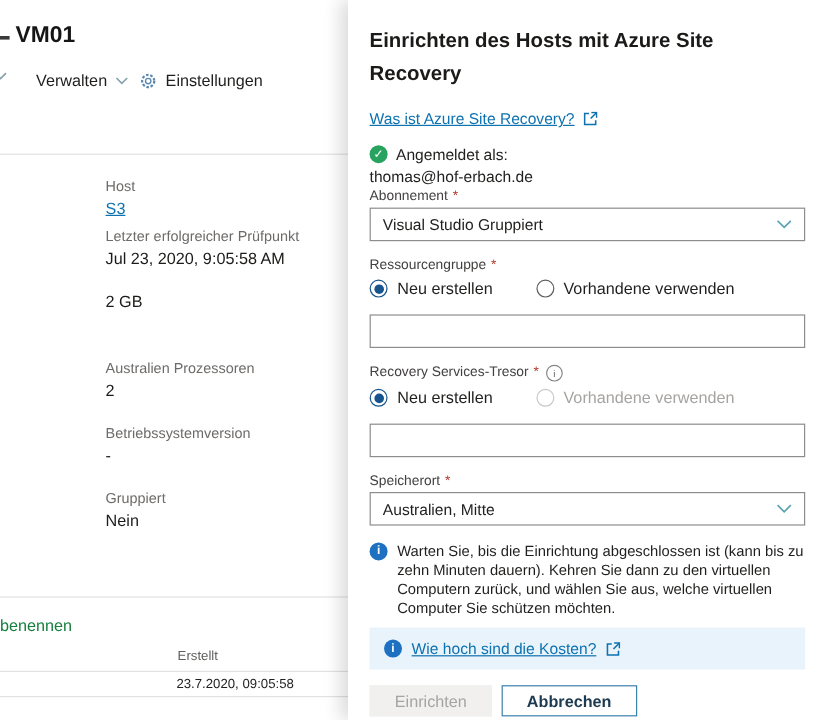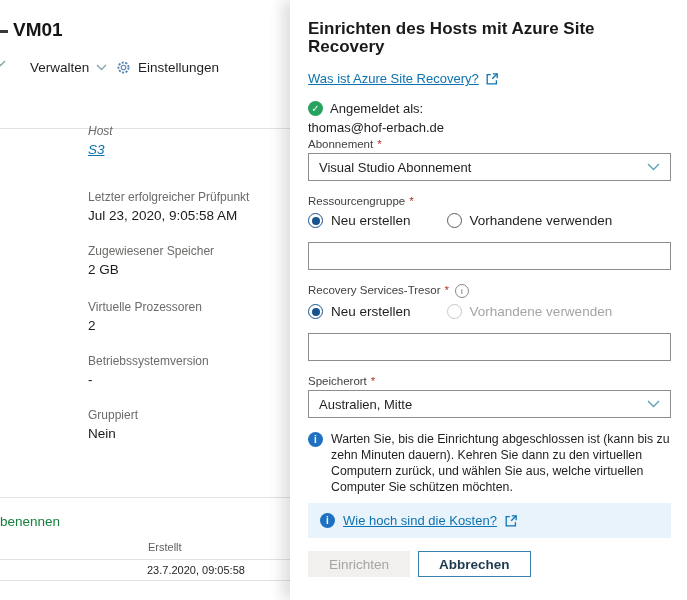--- a/index.html
+++ b/index.html
@@ -20,21 +20,21 @@
   .link{color:#0d72b0;text-decoration:underline;cursor:pointer;}
   .footer-item{position:absolute;display:flex;align-items:flex-start;gap:7px;font-size:13.5px;color:#15803d;}
   .tbl-header{position:absolute;top:541px;left:148px;font-size:11px;color:#605e5c;}
   .tbl-cell{position:absolute;top:564px;left:147px;font-size:11px;color:#201f1e;}
   
   .panel{
     position:absolute;left:290px;top:0;width:397px;height:600px;background:#fff;
     box-shadow:-7px 0 14px rgba(0,0,0,.14);box-sizing:border-box;
     padding:20px 16px 0 18px;
   }
-  .panel-title{margin:0;font-size:17px;line-height:18px;font-weight:700;color:#1b1a19;}
+  .panel-title{margin:0;font-size:17px;line-height:28px;font-weight:700;color:#1b1a19;}
   .learn-row{margin-top:15px;display:flex;align-items:center;gap:7px;font-size:13px;}
   .signedin-row{margin-top:15px;display:flex;align-items:center;gap:7px;font-size:13px;}
   .check-badge{width:15px;height:15px;border-radius:50%;background:#27a35f;color:#fff;
     font-size:10px;display:flex;align-items:center;justify-content:center;flex:0 0 auto;}
   .email{margin-top:4px;font-size:13px;color:#201f1e;}
   .field-label{margin-top:14px;font-size:11.5px;color:#434140;display:flex;align-items:flex-start;gap:4px;}
   .field-label.first{margin-top:3px;}
   .req{color:#b3362b;font-size:11.5px;}
   .info-outline{width:12px;height:12px;border:1px solid #8a8886;border-radius:50%;
     font-size:8px;color:#605e5c;display:flex;align-items:center;justify-content:center;margin-left:2px;}
@@ -89,34 +89,33 @@
   <div class="toolbar-item" style="left:116px;">
     <svg width="15" height="15" viewBox="0 0 16 16">
       <circle cx="8" cy="8" r="2.4" fill="none" stroke="#5b87b0" stroke-width="1.2"></circle>
       <circle cx="8" cy="8" r="5.4" fill="none" stroke="#5b87b0" stroke-width="2" stroke-dasharray="2.3 1.5"></circle>
     </svg>
     <span>Einstellungen</span>
   </div>
 
   <div class="hline" style="top:128px;"></div>
 
-  <div class="detail-block" style="top:124px;font-style:italic;">
+  <div class="detail-block" style="top:148px;">
     <div class="detail-label">Host</div>
     <div class="detail-value"><a class="link">S3</a></div>
   </div>
   <div class="detail-block" style="top:190px;">
     <div class="detail-label">Letzter erfolgreicher Prüfpunkt</div>
     <div class="detail-value">Jul 23, 2020, 9:05:58 AM</div>
   </div>
   <div class="detail-block" style="top:244px;">
-    <div class="detail-label">Zugewiesener Speicher</div>
     <div class="detail-value">2 GB</div>
   </div>
   <div class="detail-block" style="top:300px;">
-    <div class="detail-label">Virtuelle Prozessoren</div>
+    <div class="detail-label">Australien Prozessoren</div>
     <div class="detail-value">2</div>
   </div>
   <div class="detail-block" style="top:408px;">
     <div class="detail-label">Gruppiert</div>
     <div class="detail-value">Nein</div>
   </div>
   <div class="detail-block" style="top:354px;">
     <div class="detail-label">Betriebssystemversion</div>
     <div class="detail-value">-</div>
   </div>
@@ -150,21 +149,21 @@
     <span class="check-badge">✓</span>
     <span>Angemeldet als:</span>
   </div>
   <div class="email">thomas@hof-erbach.de</div>
 
   <div class="field-label first">
     <span>Abonnement</span>
       <span class="req">*</span>
   </div>
   <div class="selectbox">
-    <span>Visual Studio Abonnement</span>
+    <span>Visual Studio Gruppiert</span>
     <svg width="13" height="8" viewBox="0 0 13 8">
       <path d="M1 1l5.5 5.5L12 1" fill="none" stroke="#5ba3b2" stroke-width="1.4"></path>
     </svg>
   </div>
 
   <div class="field-label">
     <span>Ressourcengruppe</span>
       <span class="req">*</span>
   </div>
   <div class="radio-row">

